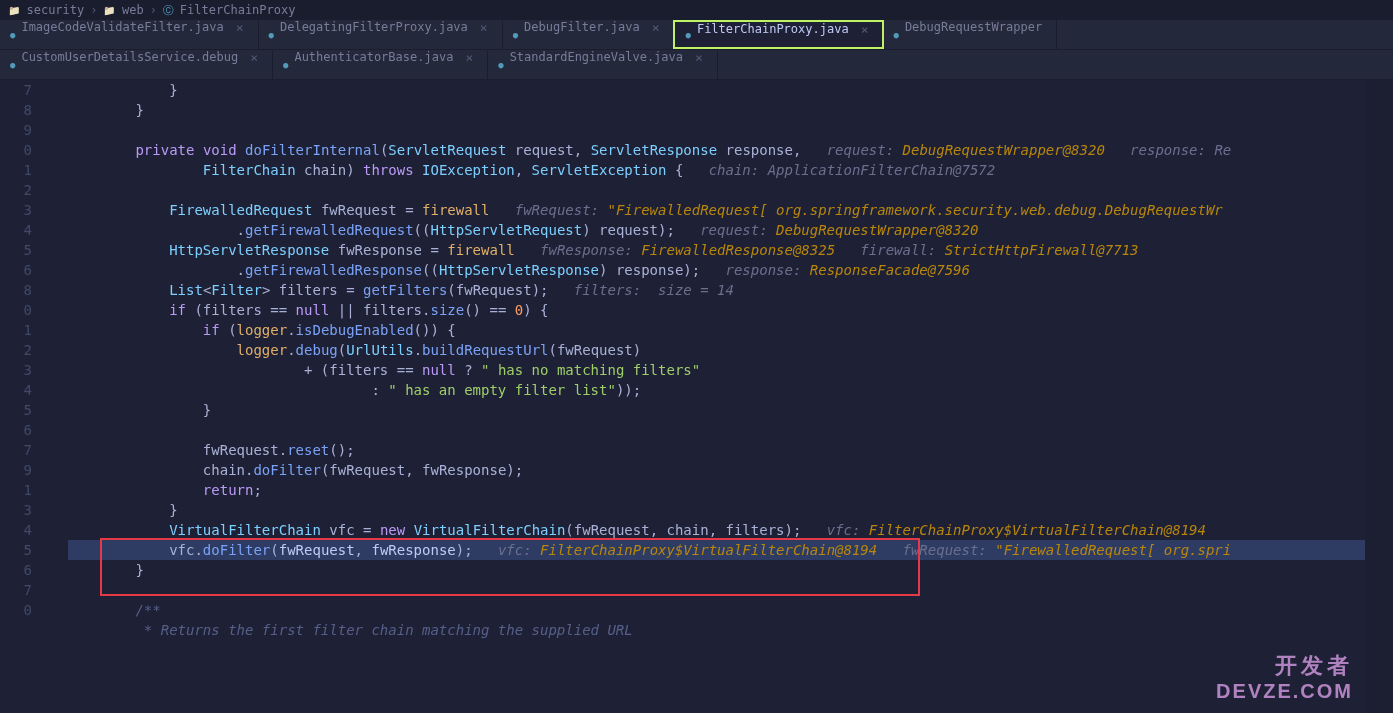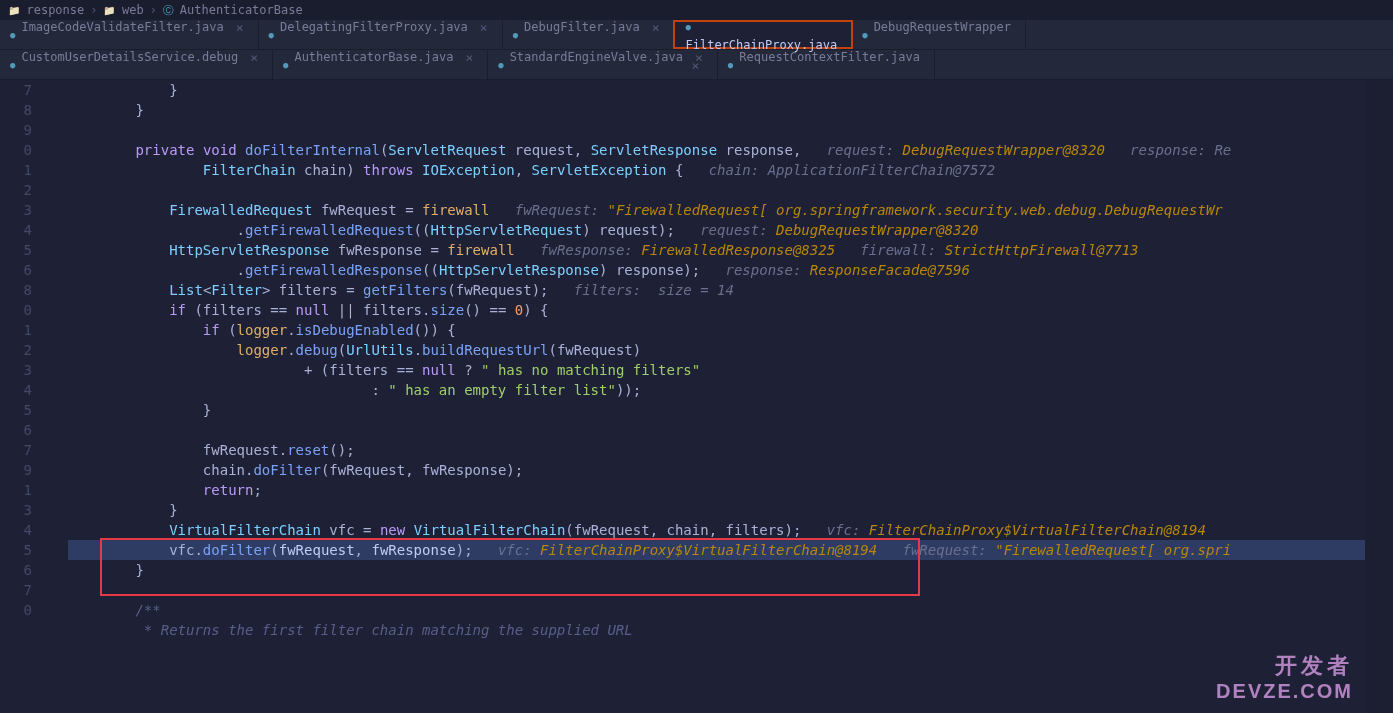--- a/index.html
+++ b/index.html
@@ -35,21 +35,21 @@
     height: 100%;
     padding: 0 14px 0 10px;
     color: #787c99;
     font-size: 12px;
     cursor: pointer;
     border-right: 1px solid #1a1d2e;
     position: relative;
     gap: 6px;
   }
   .tab.active { background: #1e2135; color: #c0caf5; }
-  .tab.highlighted { border: 2px solid #c2410c; margin: -1px; z-index: 2; flex-direction: column; }
+  .tab.highlighted { border: 2px solid #bef264; margin: -1px; z-index: 2; }
   .tab-close { color: #565a7a; font-size: 13px; margin-left: 6px; }
   .tab-icon { display: inline-flex; align-items: center; }
   .icon-java::before { content: "●"; color: #519aba; font-size: 9px; }
   .icon-folder::before { content: "📁"; font-size: 10px; filter: grayscale(0.7); }
   .icon-class::before { content: "Ⓒ"; color: #519aba; font-size: 11px; }
   .editor-wrapper {
     display: flex;
     height: calc(100% - 80px);
     background: #1e2135;
     position: relative;
@@ -114,27 +114,27 @@
     pointer-events: none;
   }
   .watermark .l1 { font-size: 22px; letter-spacing: 4px;}
   .watermark .l2 { font-size: 20px; letter-spacing: 2px;}
 </style>
 </head>
 <body>
 
 <div class="breadcrumb">
   <span class="icon-folder"></span>
-  <span>response</span>
+  <span>security</span>
   <span class="breadcrumb-sep">›</span>
   <span class="icon-folder"></span>
   <span>web</span>
   <span class="breadcrumb-sep">›</span>
   <span class="icon-class"></span>
-  <span>AuthenticatorBase</span>
+  <span>FilterChainProxy</span>
 </div>
 
 <div class="tab-row" id="tabrow1">
     <div class="tab">
       <span class="tab-icon icon-java"></span>
       <span>ImageCodeValidateFilter.java</span>
       <span class="tab-close">×</span>
     </div>
     <div class="tab">
       <span class="tab-icon icon-java"></span>
@@ -164,24 +164,20 @@
     </div>
     <div class="tab">
       <span class="tab-icon icon-java"></span>
       <span>AuthenticatorBase.java</span>
       <span class="tab-close">×</span>
     </div>
     <div class="tab">
       <span class="tab-icon icon-java"></span>
       <span>StandardEngineValve.java</span>
       <span class="tab-close">×</span>
-    </div>
-    <div class="tab">
-      <span class="tab-icon icon-java"></span>
-      <span>RequestContextFilter.java</span>
     </div>
   </div>
 
 <div class="editor-wrapper">
   <div class="gutter" id="gutter">
       <div class="gutter-line">7</div>
       <div class="gutter-line">8</div>
       <div class="gutter-line">9</div>
       <div class="gutter-line">0</div>
       <div class="gutter-line">1</div>

